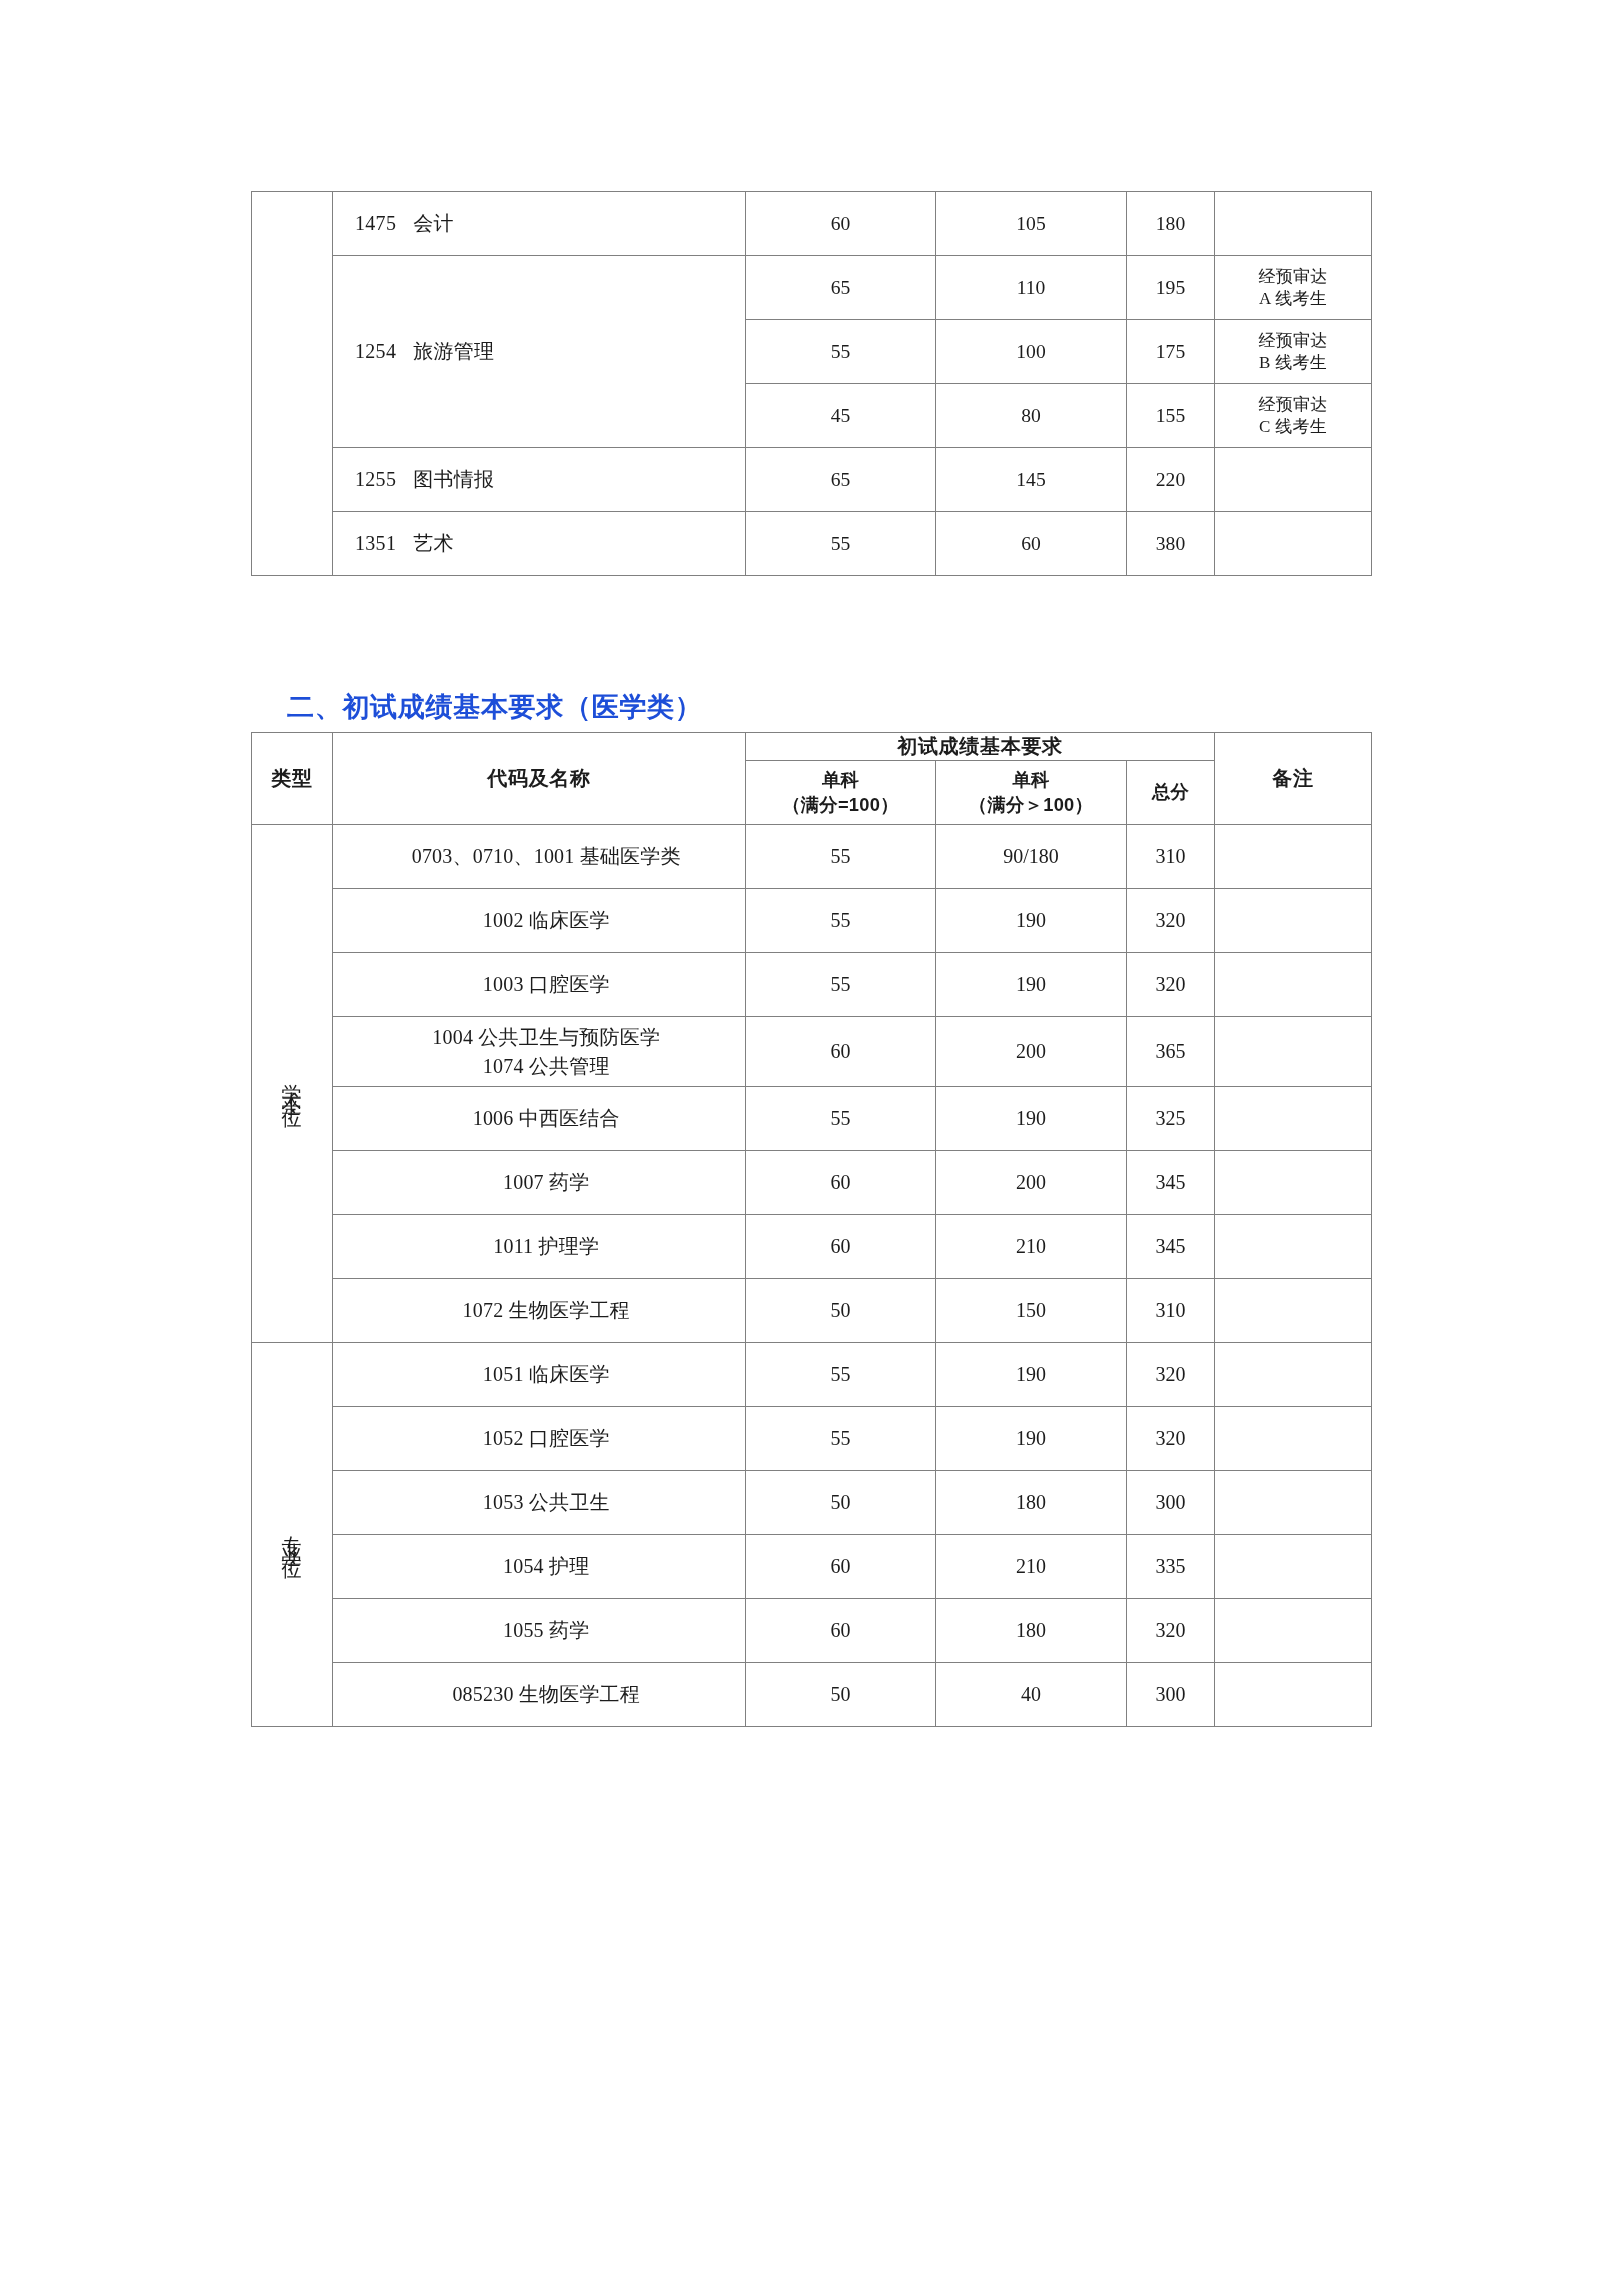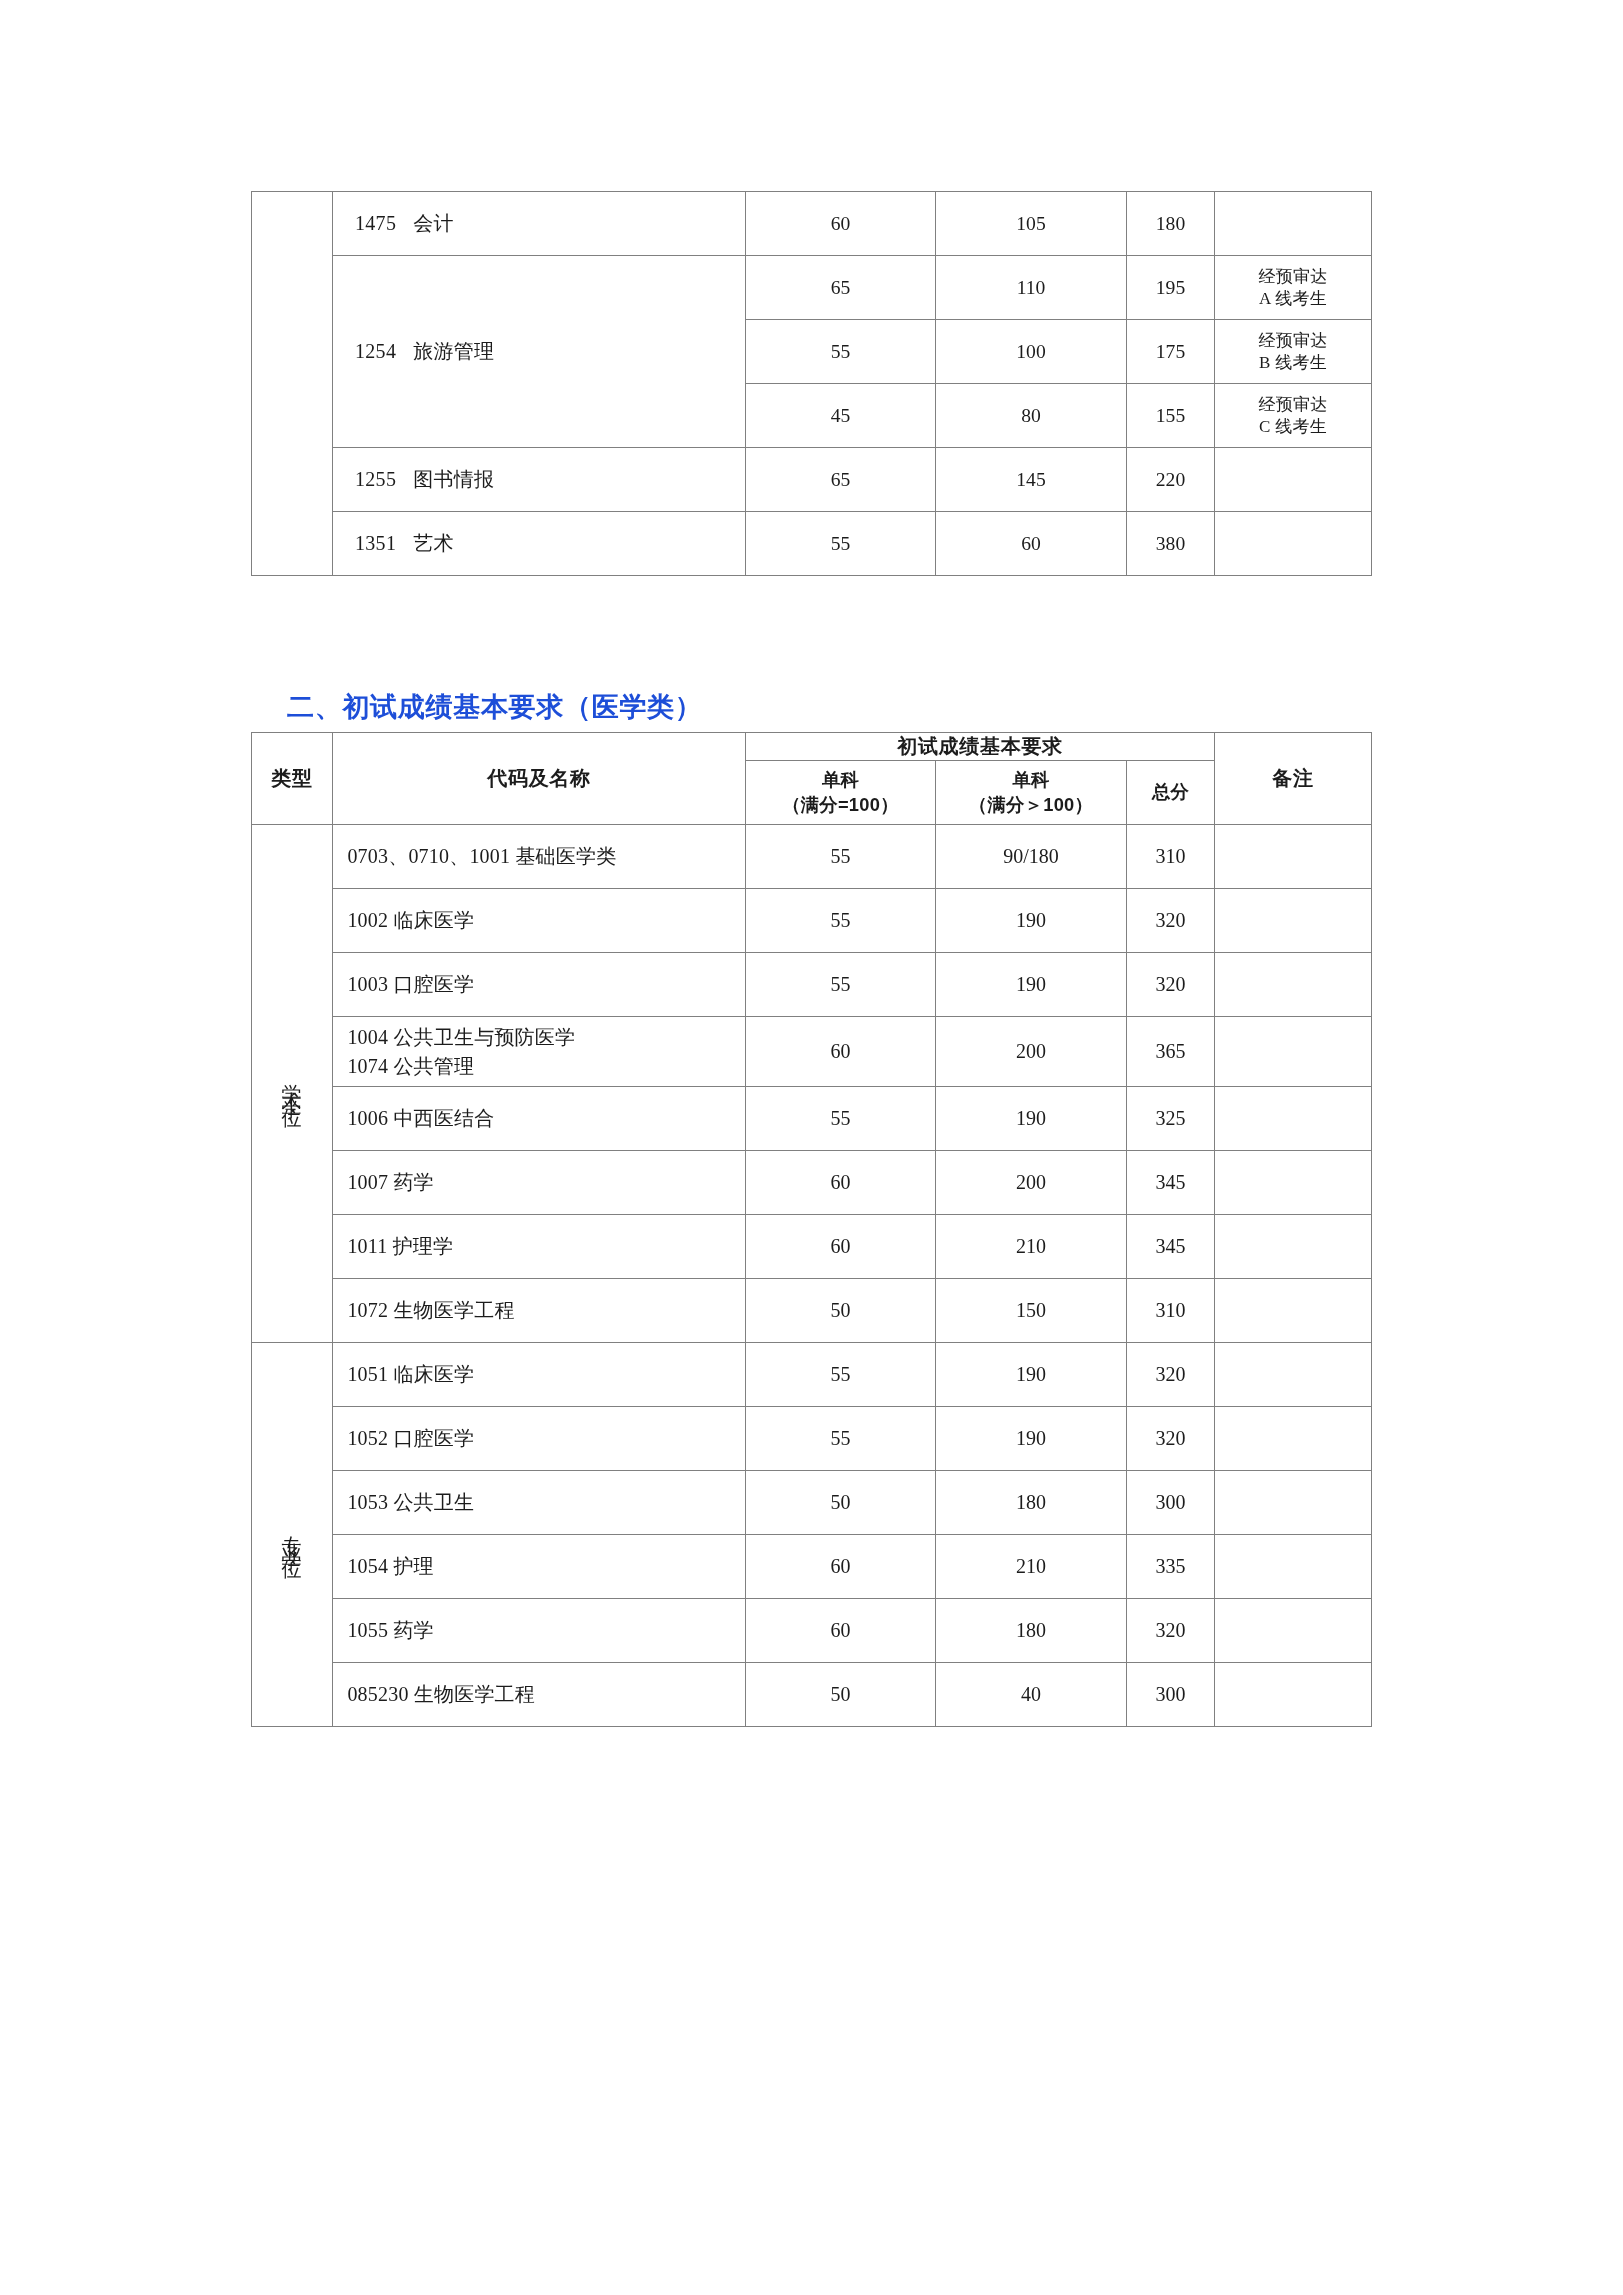--- a/index.html
+++ b/index.html
@@ -107,21 +107,21 @@
     letter-spacing: 0.7px;
   }
   #table-two td.hd-sub {
     font-family: "Liberation Sans", "DejaVu Sans", sans-serif;
     font-weight: bold;
     font-size: 18.3px;
     line-height: 1.35;
     letter-spacing: 0.3px;
   }
   #table-two td.name-cell {
-    text-align: left;
+    text-align: center;
     padding-left: 14.4px;
     font-size: 20px;
     line-height: 1.42;
     letter-spacing: 0.2px;
   }
   #table-two td.type-cell {
     font-family: "Liberation Sans", "DejaVu Sans", sans-serif;
     font-size: 20px;
     letter-spacing: 0.7px;
     padding: 0;

